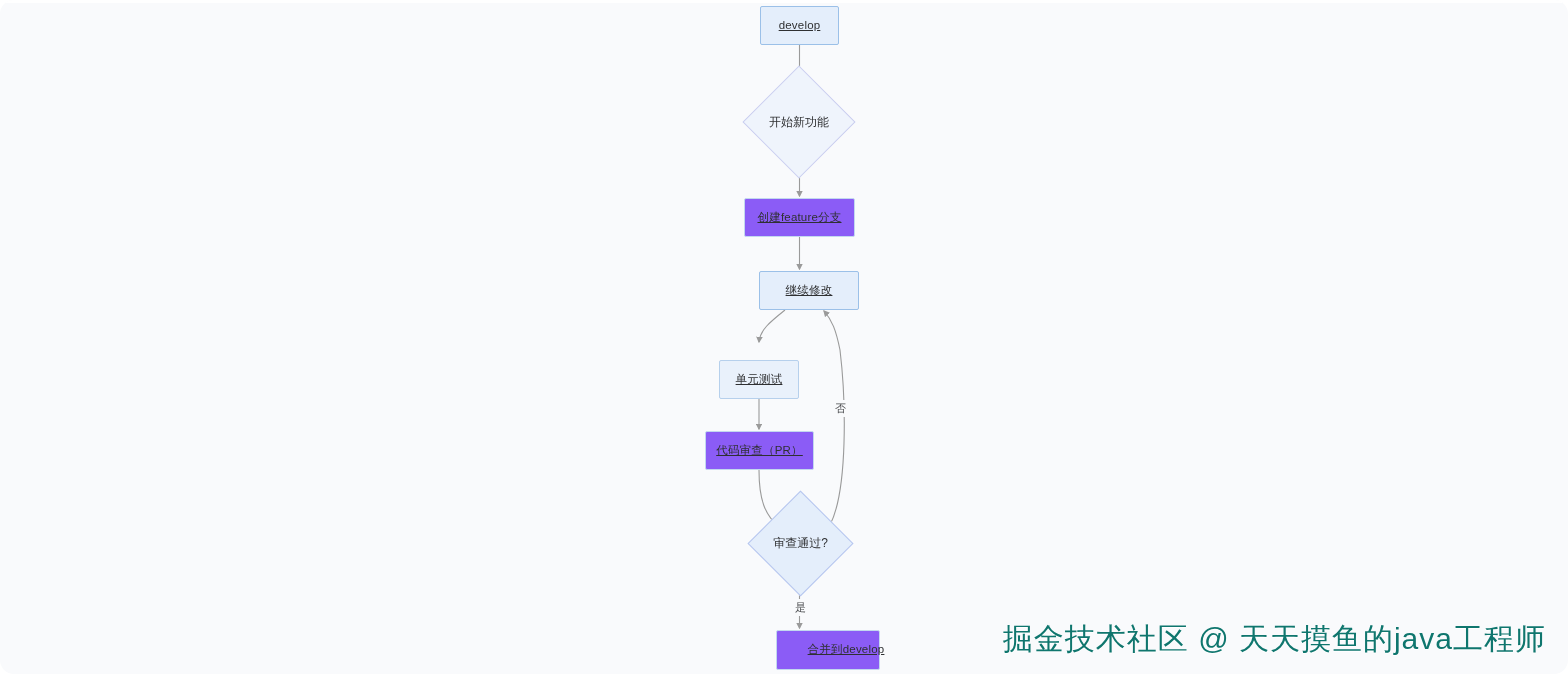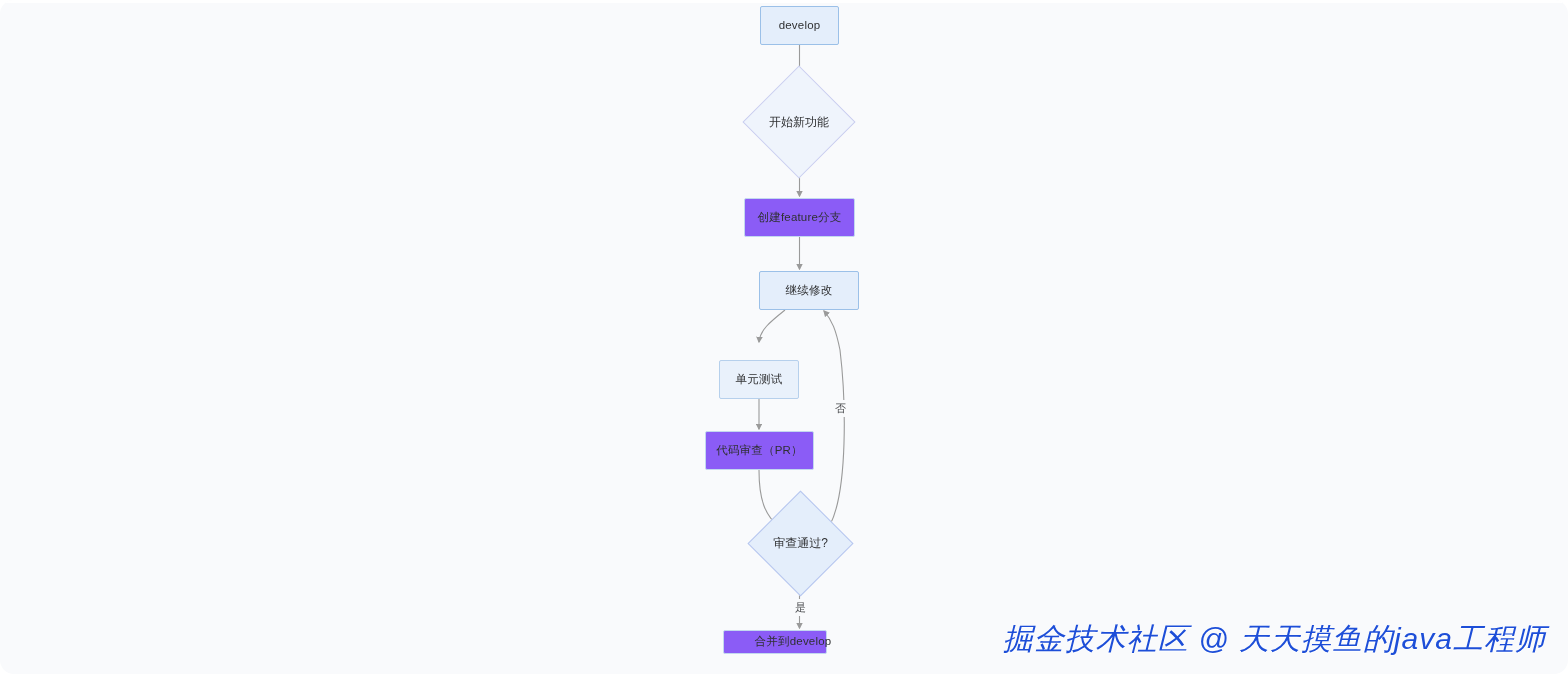--- a/index.html
+++ b/index.html
@@ -45,20 +45,21 @@
     box-sizing: border-box;
     display: flex;
     align-items: center;
     justify-content: center;
     text-align: center;
     color: #2f3032;
     font-size: 11.5px;
     line-height: 1.2;
     letter-spacing: 0.2px;
     white-space: nowrap;
+    text-decoration: underline;
   }
 
   .node-rect {
     background: #e4eefb;
     border: 1px solid #9bc0e8;
     border-radius: 2px;
   }
   .node-rect.soft {
     background: #e9f1fb;
     border-color: #b6d0ec;
@@ -107,26 +108,25 @@
     padding: 1px 2px;
     white-space: nowrap;
   }
 
   #watermark {
     position: absolute;
     right: 22px;
     bottom: 14px;
     font-size: 30px;
     letter-spacing: 1px;
-    color: #1d4ed8;
+    color: #0f766e;
     text-shadow: 0 1px 0 #ffffff;
     white-space: nowrap;
     user-select: none;
     pointer-events: none;
-    font-style: italic;
   }
 </style>
 </head>
 <body>
 
 <div id="canvas">
 
   <div id="top-strip"></div>
 
   <svg id="edges-layer" viewBox="0 0 1568 674" width="1568" height="674" xmlns="http://www.w3.org/2000/svg">
@@ -179,21 +179,21 @@
 
   <div class="node node-rect softer" style="left:705px; top:431px; width:109px; height:39px;">
     <span>代码审查（PR）</span>
   </div>
 
   <div class="node-diamond-wrap" style="left:763px; top:506px; width:75px; height:75px;">
     <div class="node-diamond-shape"></div>
     <div class="node-diamond-label">审查通过?</div>
   </div>
 
-  <div class="node node-rect softer" style="left:723px; top:630px; width:104px; height:24px;padding-left:36px;">
+  <div class="node node-rect softer" style="left:776px; top:630px; width:104px; height:40px;padding-left:36px;">
     <span>合并到develop</span>
   </div>
 
   <div class="edge-label" style="left:833px; top:400px;">否</div>
 
   <div class="edge-label" style="left:793px; top:599px;">是</div>
 
   <div id="watermark">掘金技术社区 @ 天天摸鱼的java工程师</div>
 
 </div>

